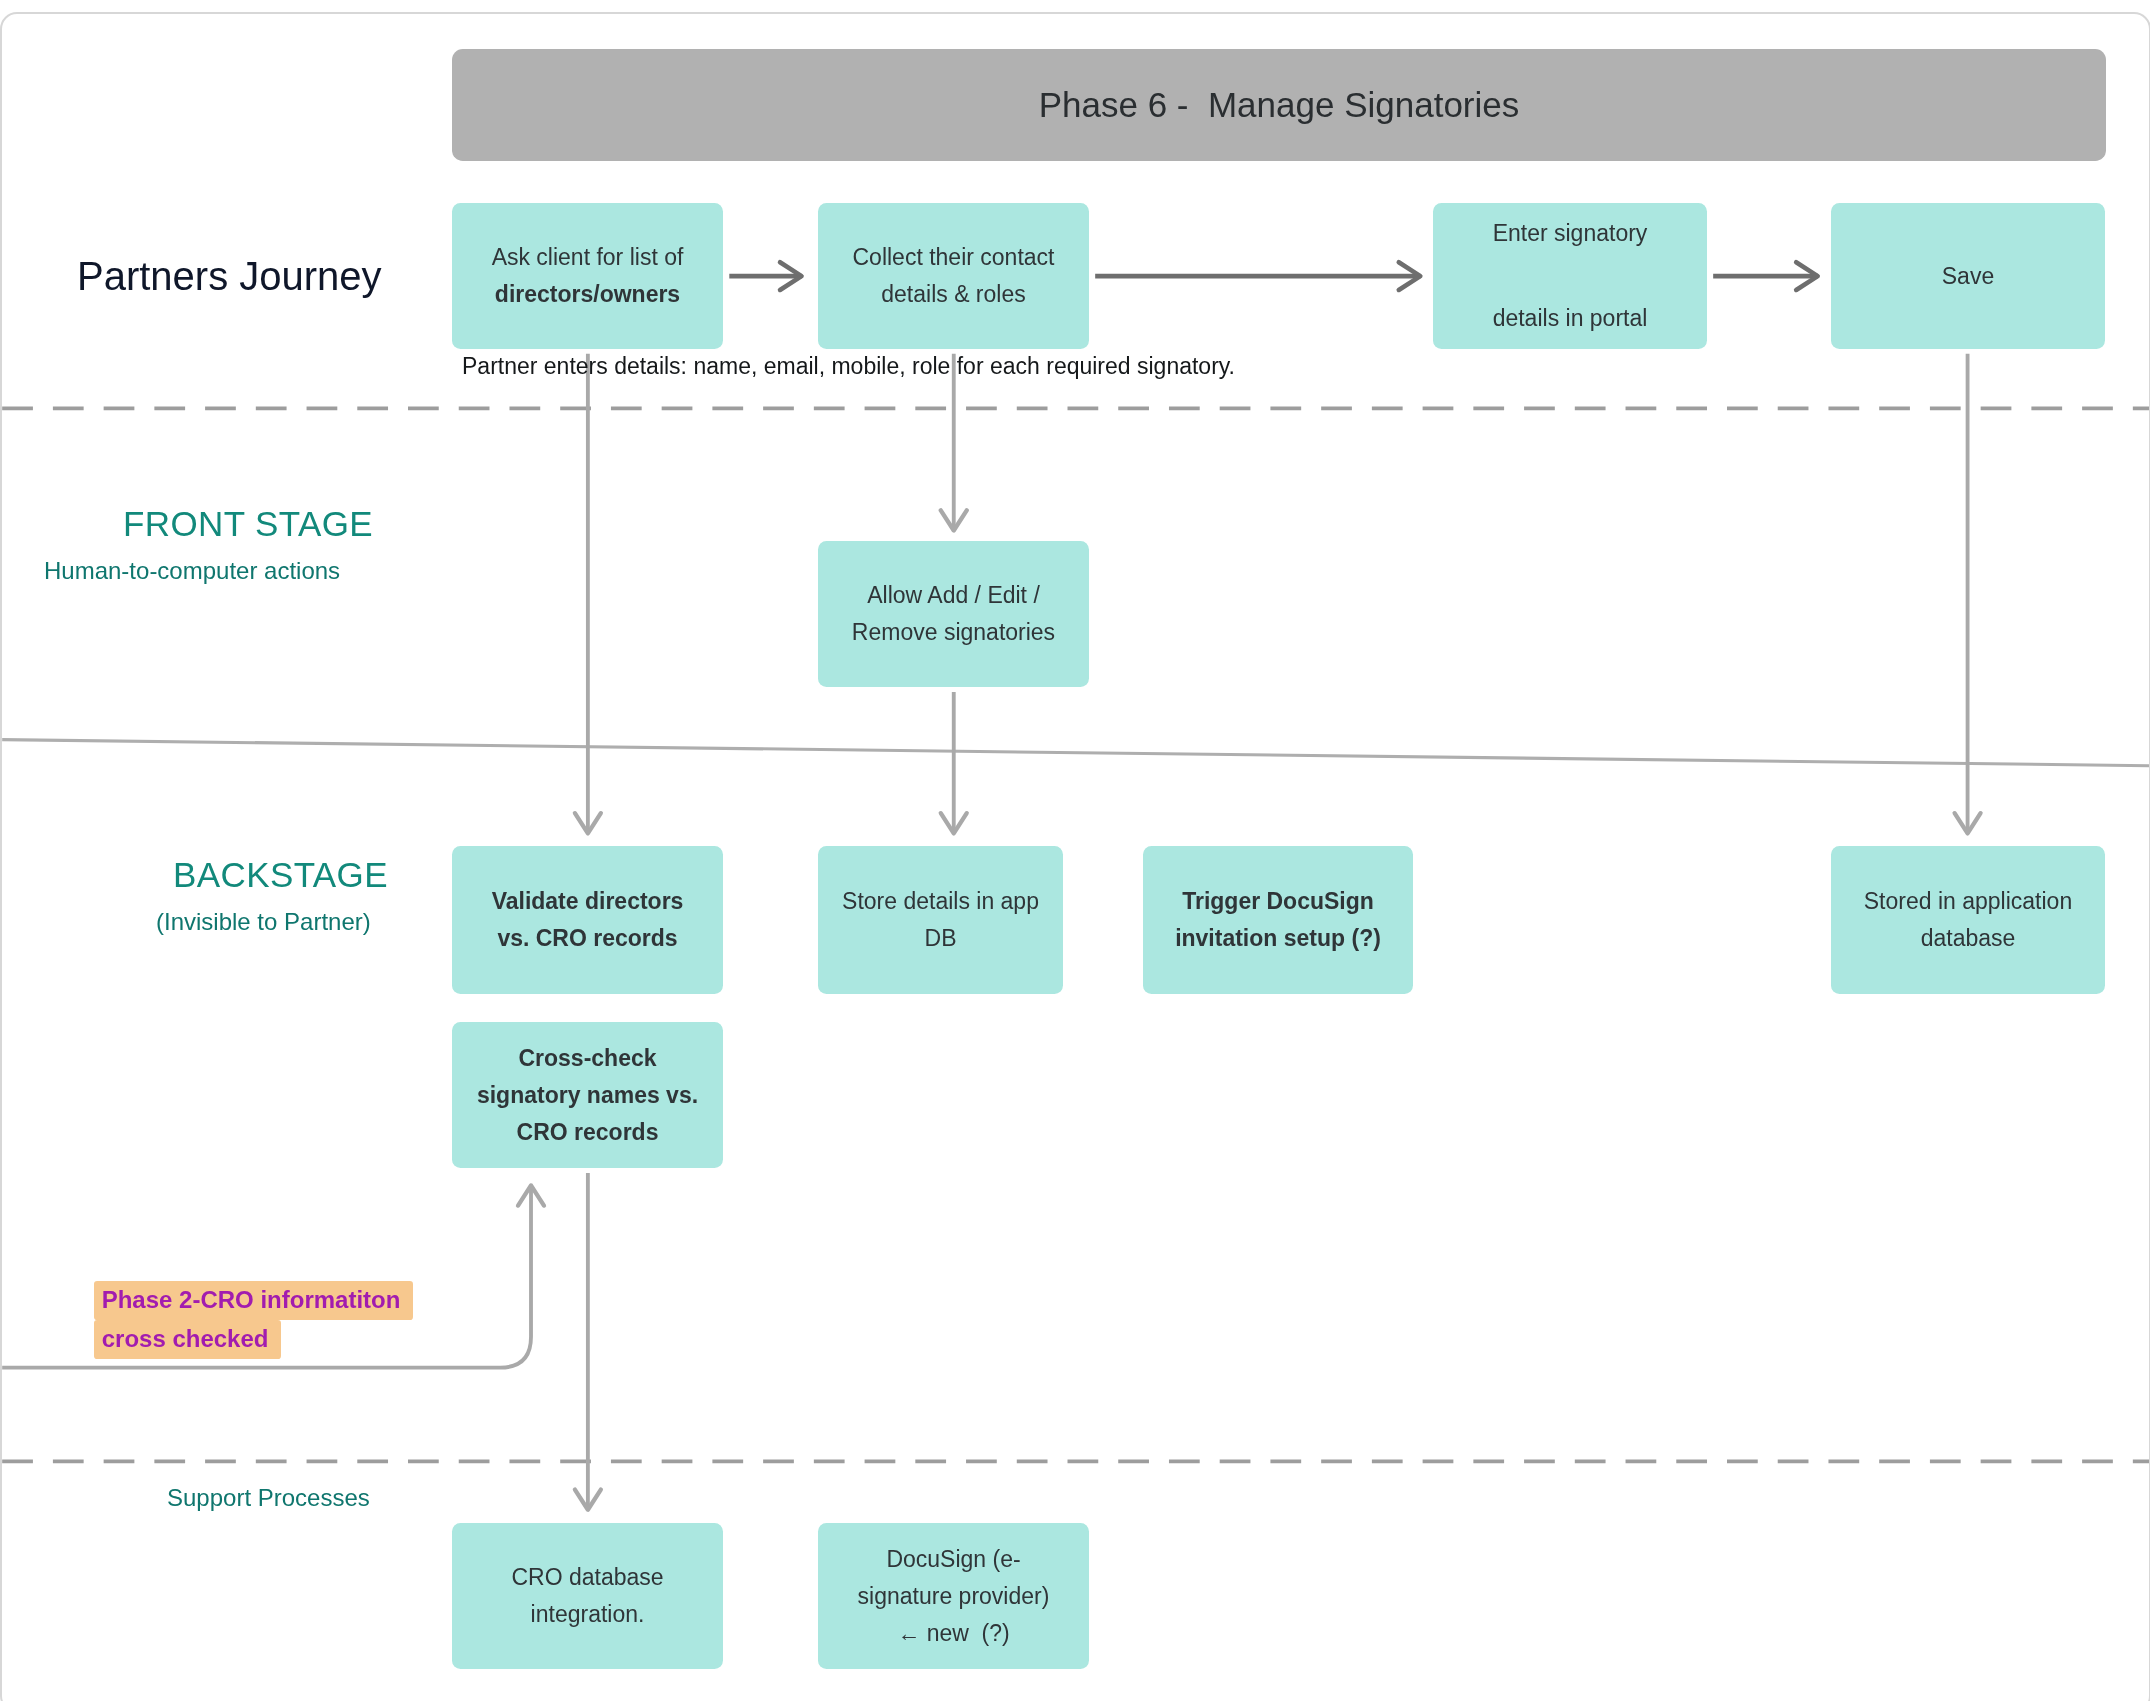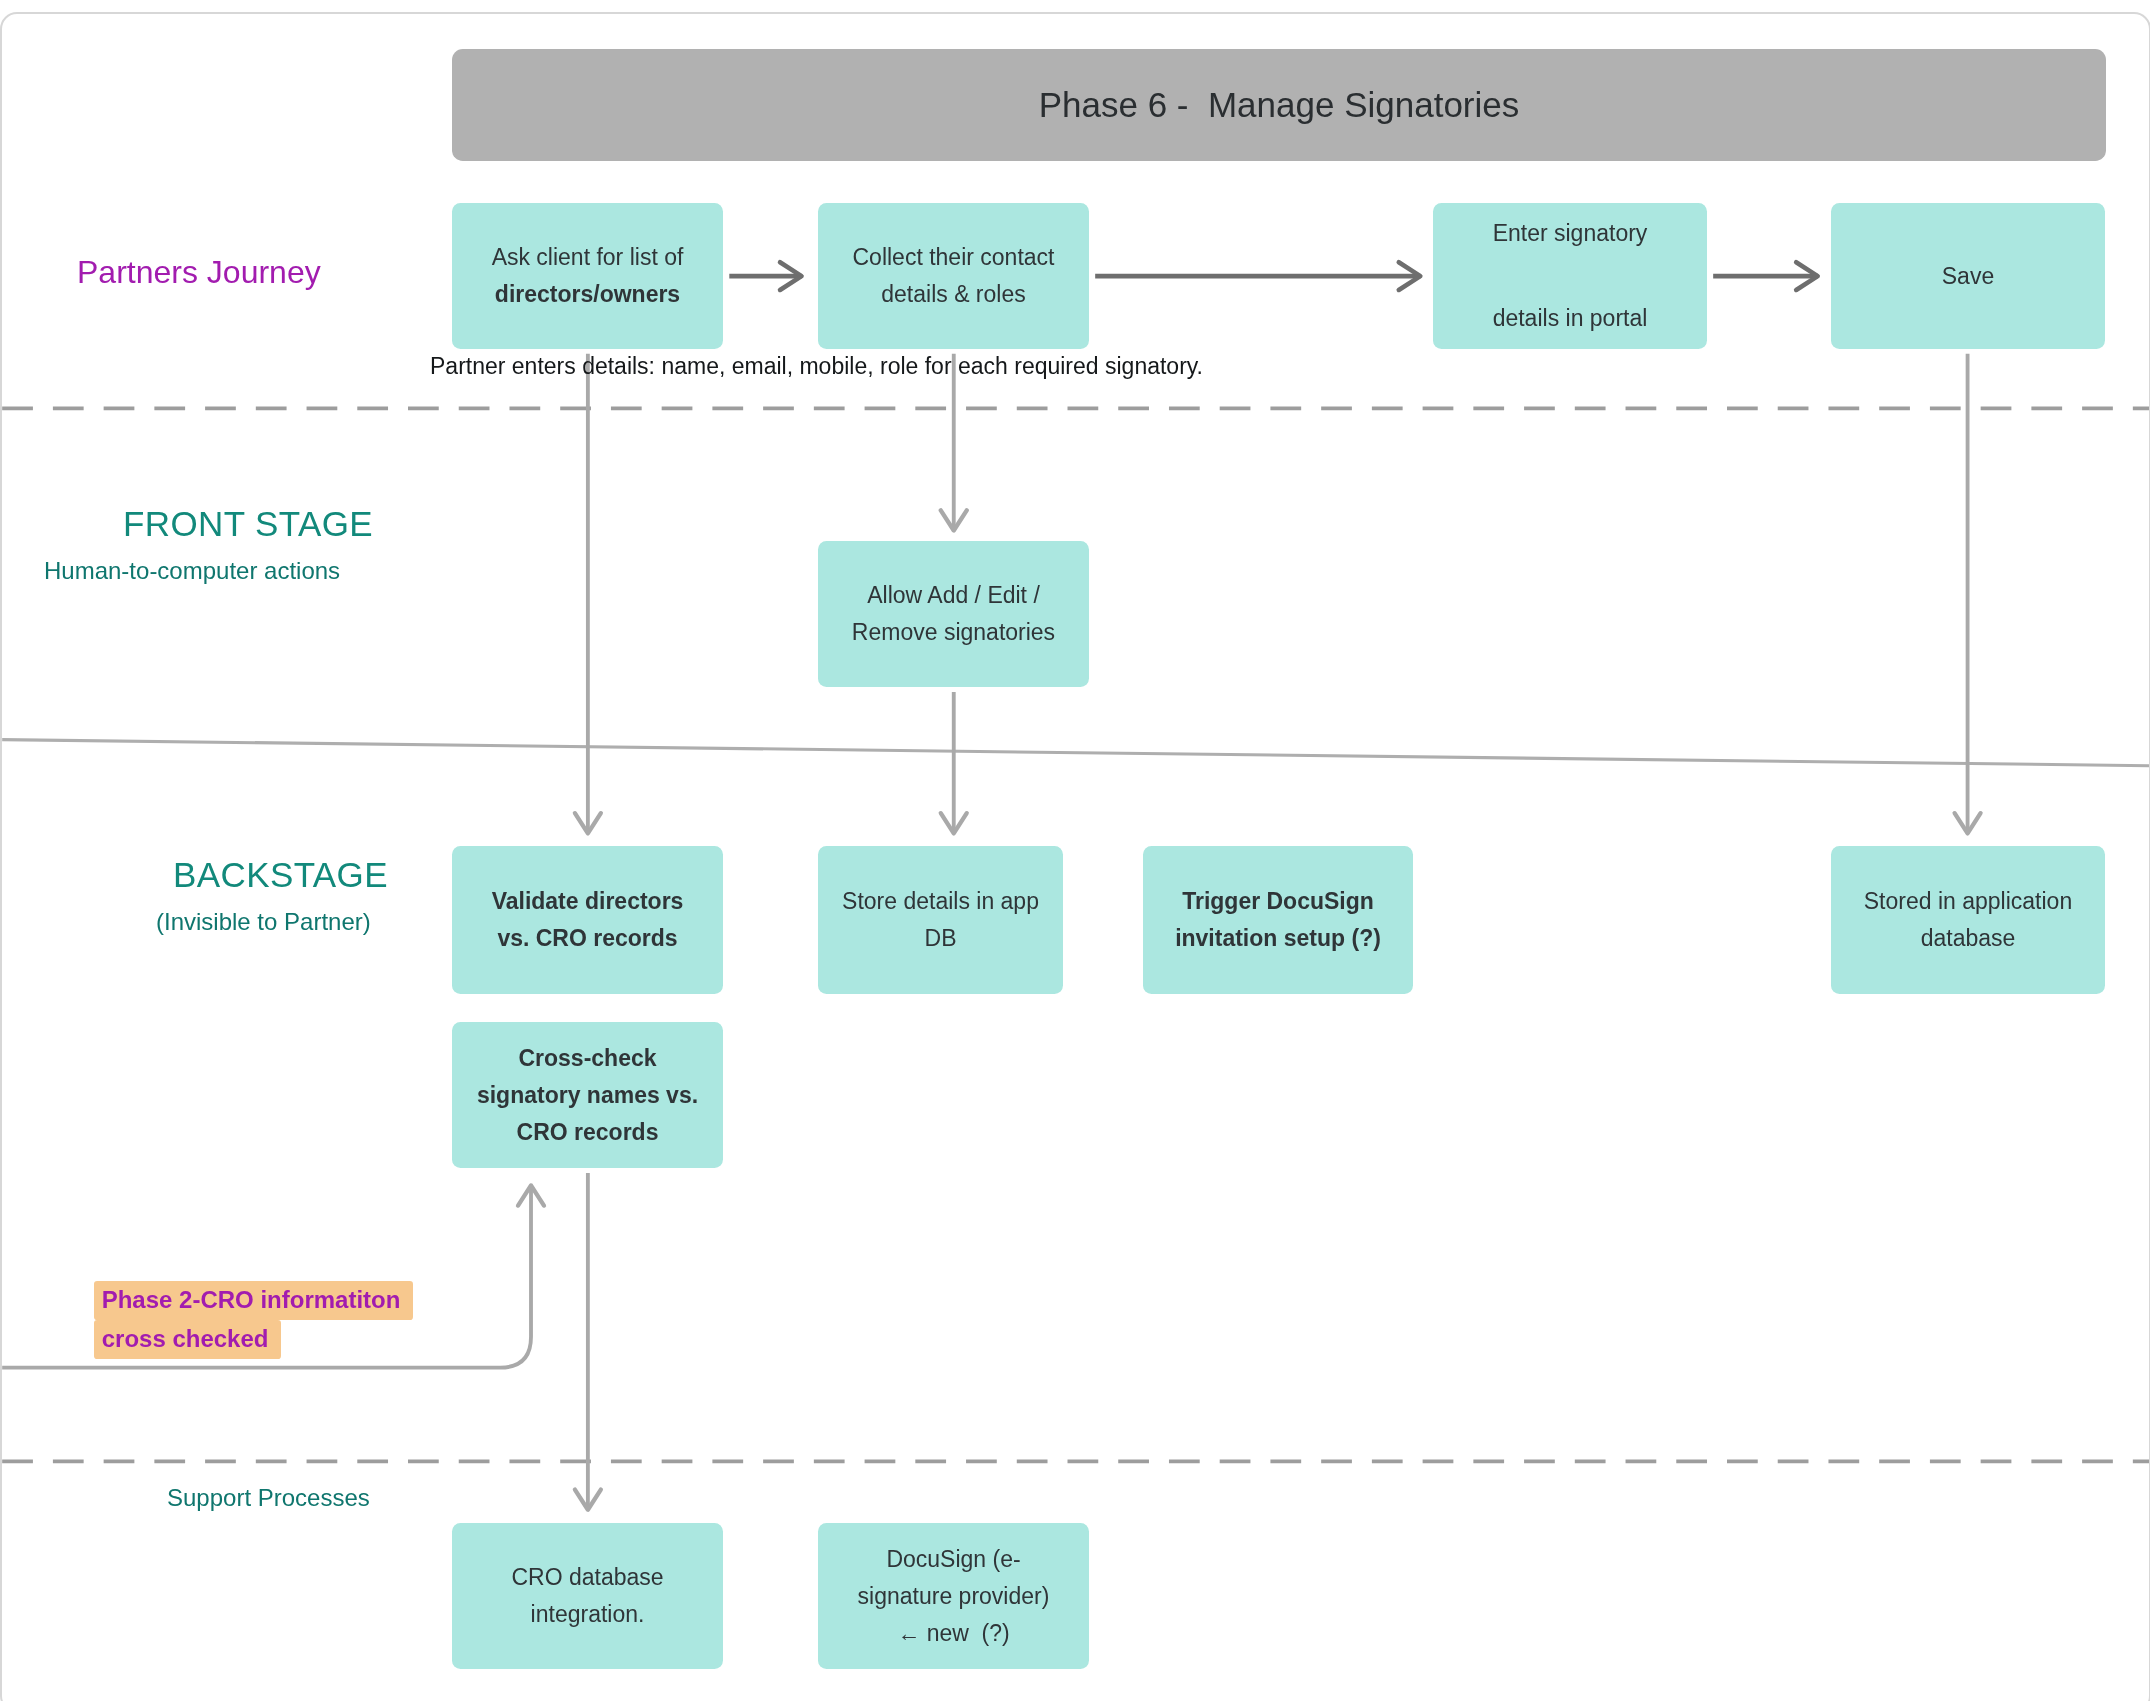--- a/index.html
+++ b/index.html
@@ -23,30 +23,30 @@
     position:absolute; background:#abe7e0; border-radius:8.5px;
     display:flex; flex-direction:column; align-items:center; justify-content:center;
     text-align:center; font-size:23px; line-height:37px; color:#2f3538;
     padding:6.1px 12.3px;
   }
   .box .line { display:block; white-space:pre; }
   .box.bold { font-weight:700; }
   .line.b { font-weight:700; }
 
   .lane-label {
-    position:absolute; font-size:32px; font-weight:500; color:#a21caf;
+    position:absolute; font-size:40px; font-weight:500; color:#0f172a;
   }
   .stage-label {
     position:absolute; font-size:35px; font-weight:500; color:#12897b; letter-spacing:0.4px;
   }
   .sub-label {
     position:absolute; font-size:24px; color:#0f766e;
   }
   .caption {
-    position:absolute; left:428px; top:339px; width:1153px;
+    position:absolute; left:460px; top:339px; width:1153px;
     font-size:23px; color:#15181a;
   }
   .annotation {
     position:absolute; left:92px; top:1267px; font-size:24px; font-weight:700; color:#a21caf;
   }
   .annotation .hl {
     display:inline-block; background:#f7c88e; padding:5.4px 12.3px 5.4px 7.7px; border-radius:3.1px;
     white-space:pre;
   }
   .annotation .row2 { margin-top:0px; }

